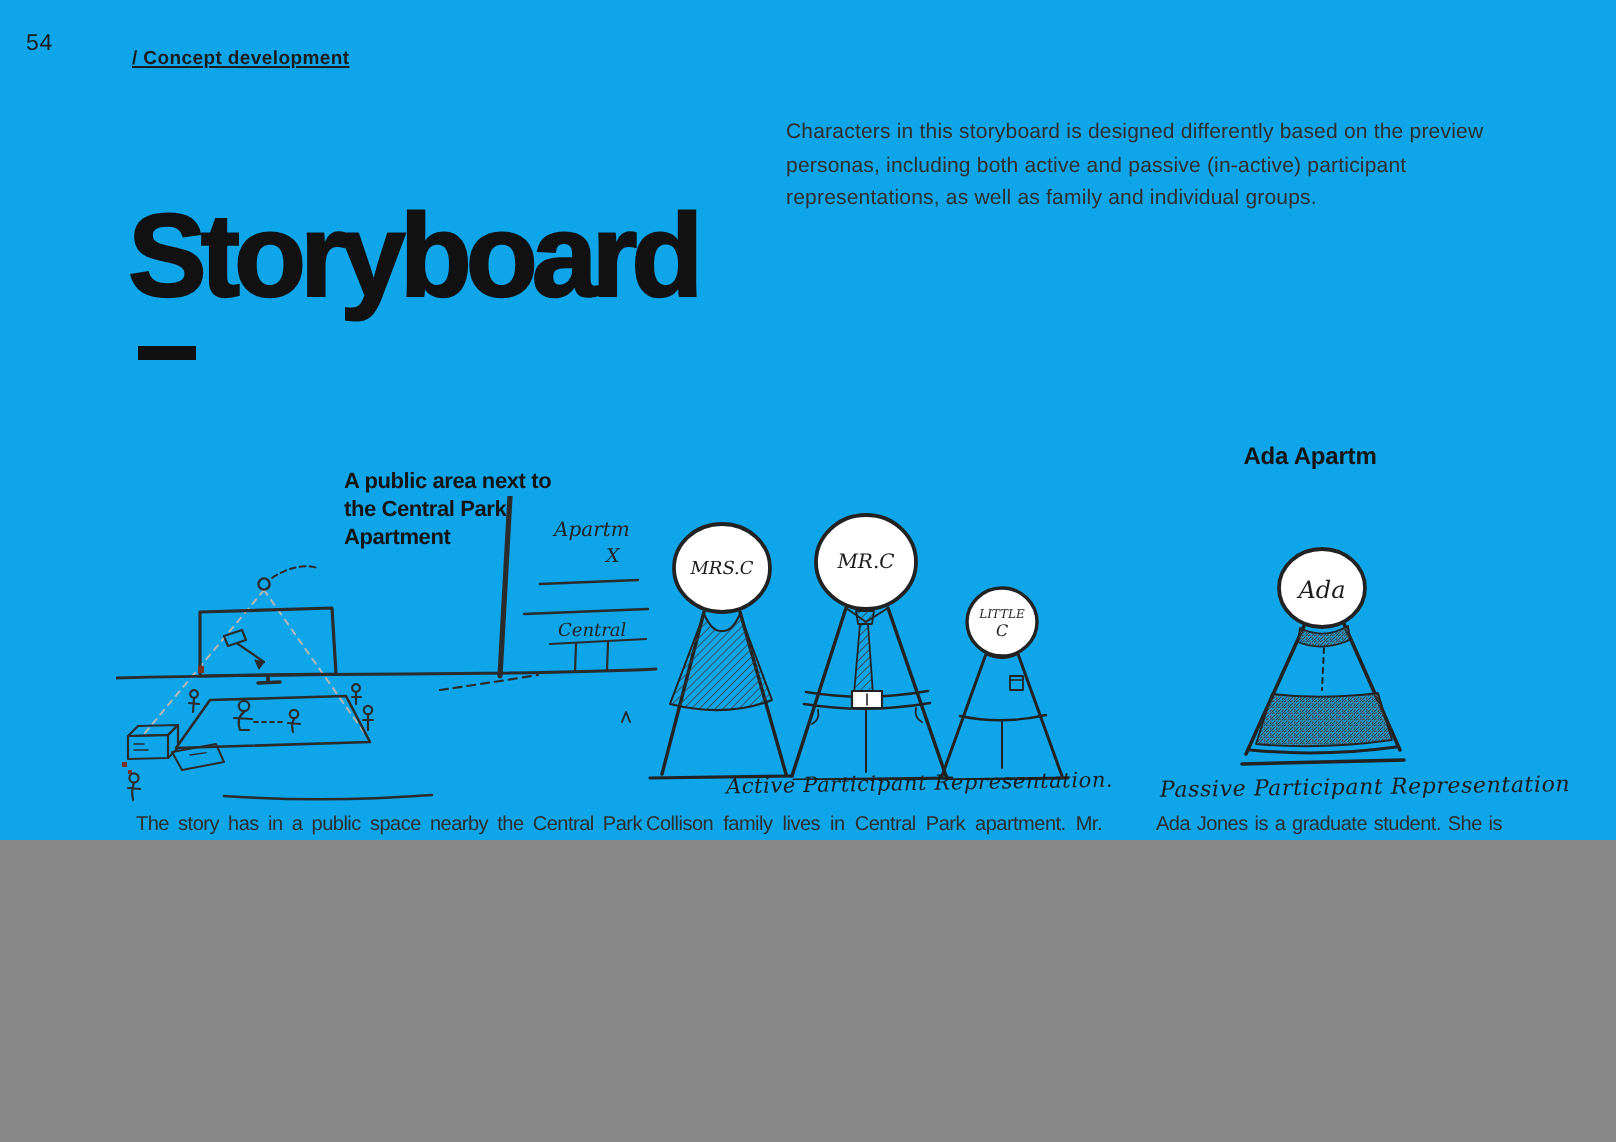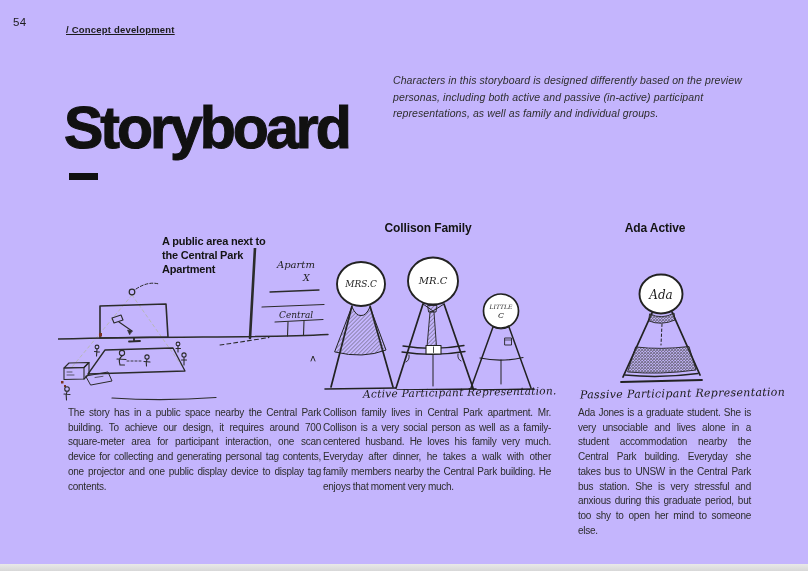--- a/index.html
+++ b/index.html
@@ -1,37 +1,37 @@
 <!DOCTYPE html>
 <html><head>
 <meta charset="utf-8">
 <style>
   * { margin:0; padding:0; box-sizing:border-box; }
   html,body { background:#888; }
   .page {
-    position:relative; width:808px; height:571px; background:#c4b5fd;
+    position:relative; width:808px; height:420px; background:#0ea5e9;
     font-family:"Liberation Sans", sans-serif; overflow:hidden; margin:0 auto;
   }
   .pagenum {
     position:absolute; left:13px; top:16px; font-size:11.5px; color:#1c1c1c; letter-spacing:.3px;
   }
   .breadcrumb {
     position:absolute; left:66px; top:24px; font-size:9.5px; font-weight:600; color:#1c1c1c; letter-spacing:.2px;text-decoration:underline;
   }
   .title {
     position:absolute; left:64px; top:51px; font-size:59px; font-weight:900;
     letter-spacing:-3px; color:#111; -webkit-text-stroke:1.1px #111; white-space:nowrap;margin-top:43px;
   }
   .intro {
-    position:absolute; left:393px; top:72px; width:356px; font-size:10.5px;
-    line-height:16.5px; color:#2e2e2e; letter-spacing:.1px;font-style:italic;
+    position:absolute; left:393px; top:58px; width:356px; font-size:10.5px;
+    line-height:16.5px; color:#2e2e2e; letter-spacing:.1px;
   }
   .dash { position:absolute; left:69px; top:173px; width:29px; height:7px; background:#101010; }
   .scene-caption {
-    position:absolute; left:162px; top:234px; width:116px; font-size:11px; font-weight:700;
+    position:absolute; left:172px; top:234px; width:116px; font-size:11px; font-weight:700;
     line-height:14px; color:#141414; letter-spacing:-.2px;
   }
   .col-heading {
     position:absolute; top:221px; width:200px; text-align:center; font-size:12px;
     font-weight:700; color:#141414; letter-spacing:-.1px;
   }
   .h2 { left:328px; }
   .h3 { left:555px; }
   .sketch { position:absolute; }
   .sketch-scene  { left:58px;  top:248px; width:272px; height:162px; }
@@ -126,21 +126,20 @@
     </g>
     <g font-family="'DejaVu Serif', serif" font-style="italic" fill="#222">
       <text x="219" y="20" font-size="10">Apartm</text>
       <text x="245" y="33" font-size="9.5">X</text>
       <text x="221" y="70" font-size="9">Central</text>
     </g>
   </svg>
 
   <p class="body p1">The story has in a public space nearby the Central Park building. To achieve our design, it requires around 700 square-meter area for participant interaction, one scan device for collecting and generating personal tag contents, one projector and one public display device to display tag contents.</p>
 
-  <div class="col-heading h2">Collison Family</div>
 
   <svg class="sketch sketch-family" viewBox="0 0 242 136">
     <defs>
       <pattern id="h2a" patternUnits="userSpaceOnUse" width="2.8" height="2.8" patternTransform="rotate(45)">
         <line x1="0" y1="0" x2="0" y2="2.8" stroke="#3d3d3d" stroke-width="0.8"></line>
       </pattern>
     </defs>
     <g stroke="#222" fill="none" stroke-linecap="round" stroke-linejoin="round">
       <g>
         <path d="M29,52 L8,133" stroke-width="1.7"></path>
@@ -180,21 +179,21 @@
       <text x="38" y="33" font-size="9">MRS.C</text>
       <text x="110" y="30" font-size="10">MR.C</text>
       <text x="178" y="55" font-size="6">LITTLE</text>
       <text x="178" y="64" font-size="8">C</text>
     </g>
   </svg>
 
   <div class="handwritten cap2">Active Participant Representation.</div>
   <p class="body p2">Collison family lives in Central Park apartment. Mr. Collison is a very social person as well as a family-centered husband. He loves his family very much. Everyday after dinner, he takes a walk with other family members nearby the Central Park building. He enjoys that moment very much.</p>
 
-  <div class="col-heading h3">Ada Active</div>
+  <div class="col-heading h3">Ada Apartm</div>
 
   <svg class="sketch sketch-ada" viewBox="0 0 135 122">
     <defs>
       <pattern id="scr3" patternUnits="userSpaceOnUse" width="3" height="3">
         <path d="M0,3 L3,0 M0,1.2 L1.2,0 M1.8,3 L3,1.8" stroke="#3d3d3d" stroke-width="0.55" fill="none"></path>
         <path d="M0.5,0 L3,2.5" stroke="#666" stroke-width="0.45" fill="none"></path>
       </pattern>
     </defs>
     <g stroke="#222" fill="none" stroke-linecap="round" stroke-linejoin="round">
       <g>

